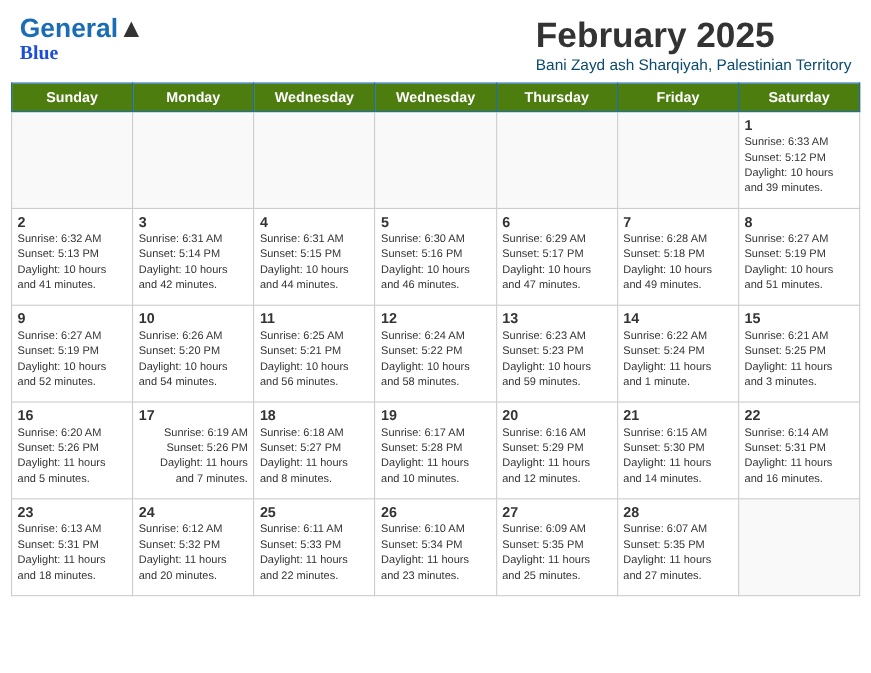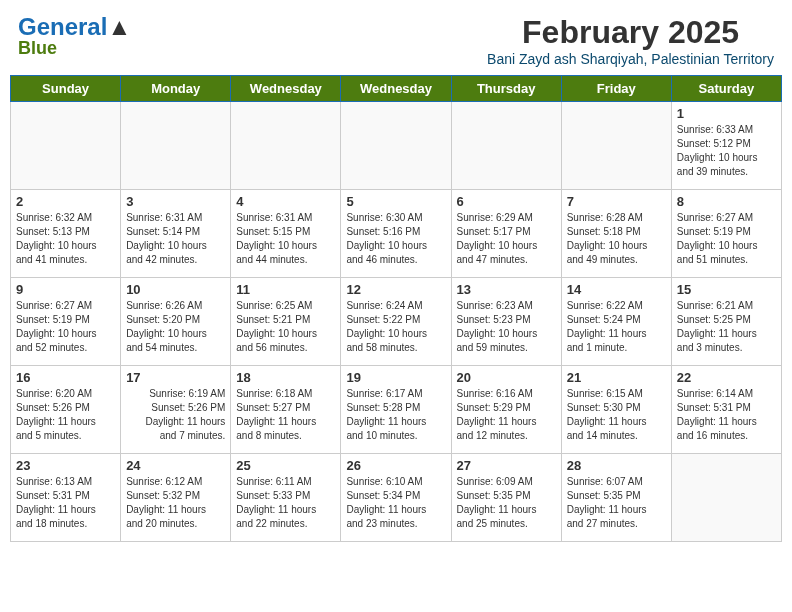--- a/index.html
+++ b/index.html
@@ -23,21 +23,21 @@
       align-items: flex-start;
     }
     .logo-text {
       font-size: 24px;
       font-weight: bold;
       color: #333;
       line-height: 1.1;
     }
     .logo-text span.blue { color: #1a6db5; }
     .title-section {
-      text-align: center;
+      text-align: left;
     }
     .main-title {
       font-size: 32px;
       font-weight: bold;
       color: #333;
     }
     .subtitle {
       font-size: 14px;
       color: #0c4a6e;
     }
@@ -84,21 +84,21 @@
   </style>
 </head>
 <body>
 
 <div class="header">
   <div class="logo">
     <div style="position:relative; display:inline-block;">
       <span class="logo-text">
         <span class="blue">General</span>▲
       </span>
-      <div style="font-size:18px; font-weight:bold; color:#4d7c0f; margin-top:-2px;">Blue</div>
+      <div style="font-size:18px; font-weight:bold; color:#1d4ed8; margin-top:-2px;font-family:Liberation Serif, serif;">Blue</div>
     </div>
   </div>
   <div class="title-section">
     <div class="main-title">February 2025</div>
     <div class="subtitle">Bani Zayd ash Sharqiyah, Palestinian Territory</div>
   </div>
 </div>
 
 <table class="calendar">
   <thead>

